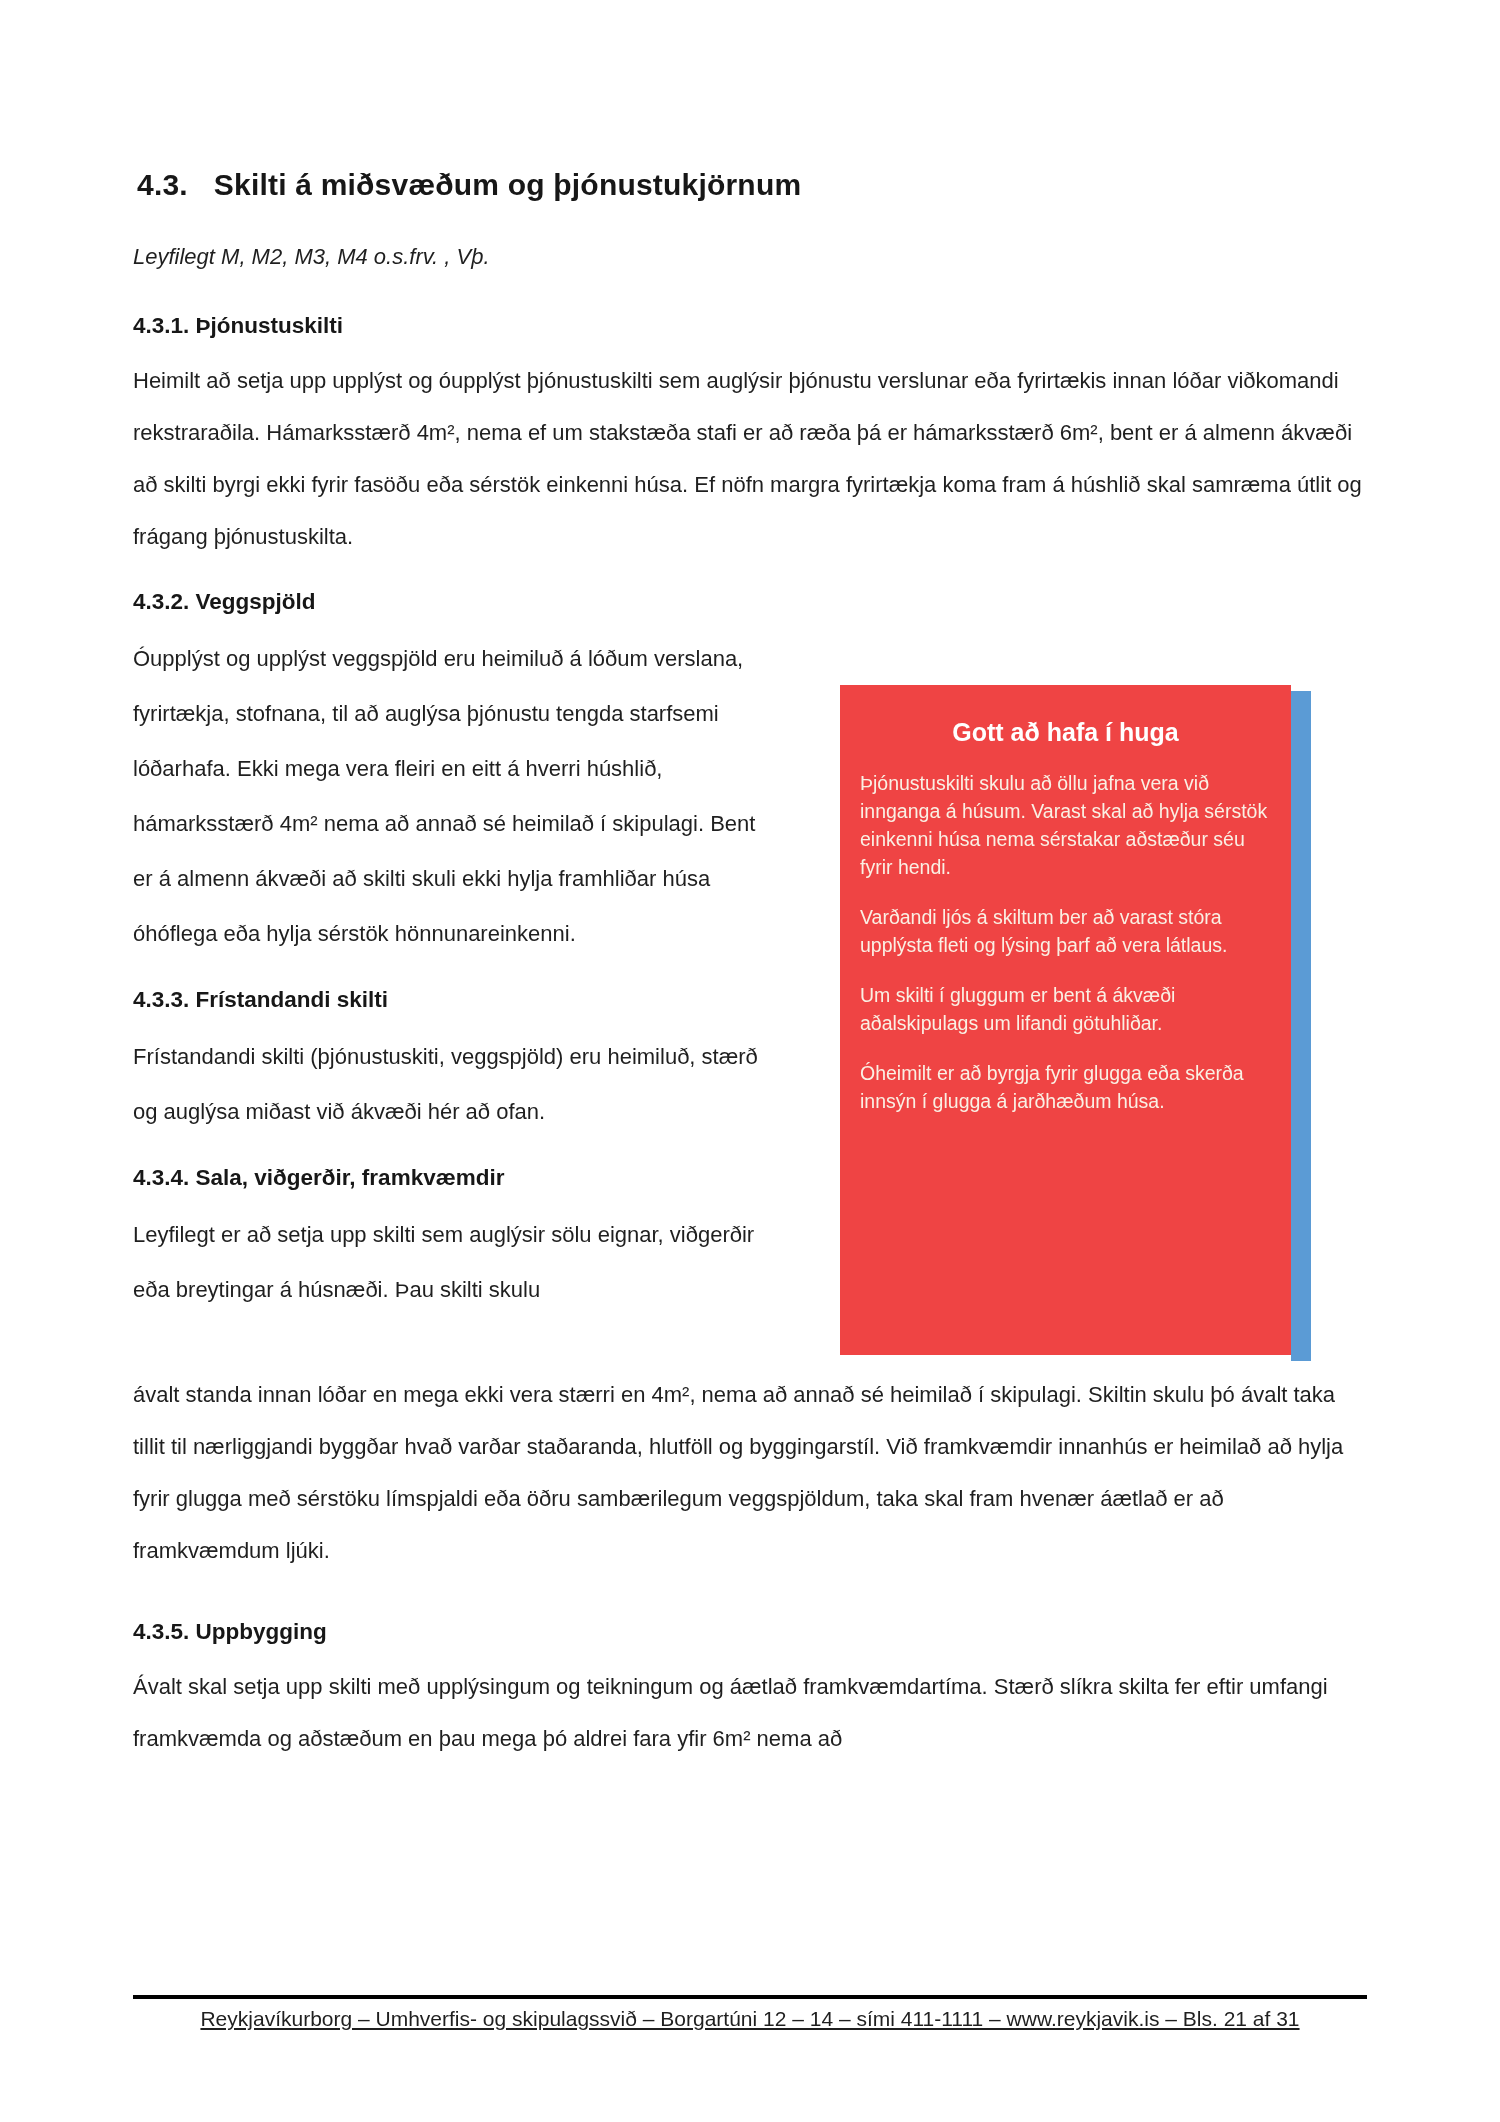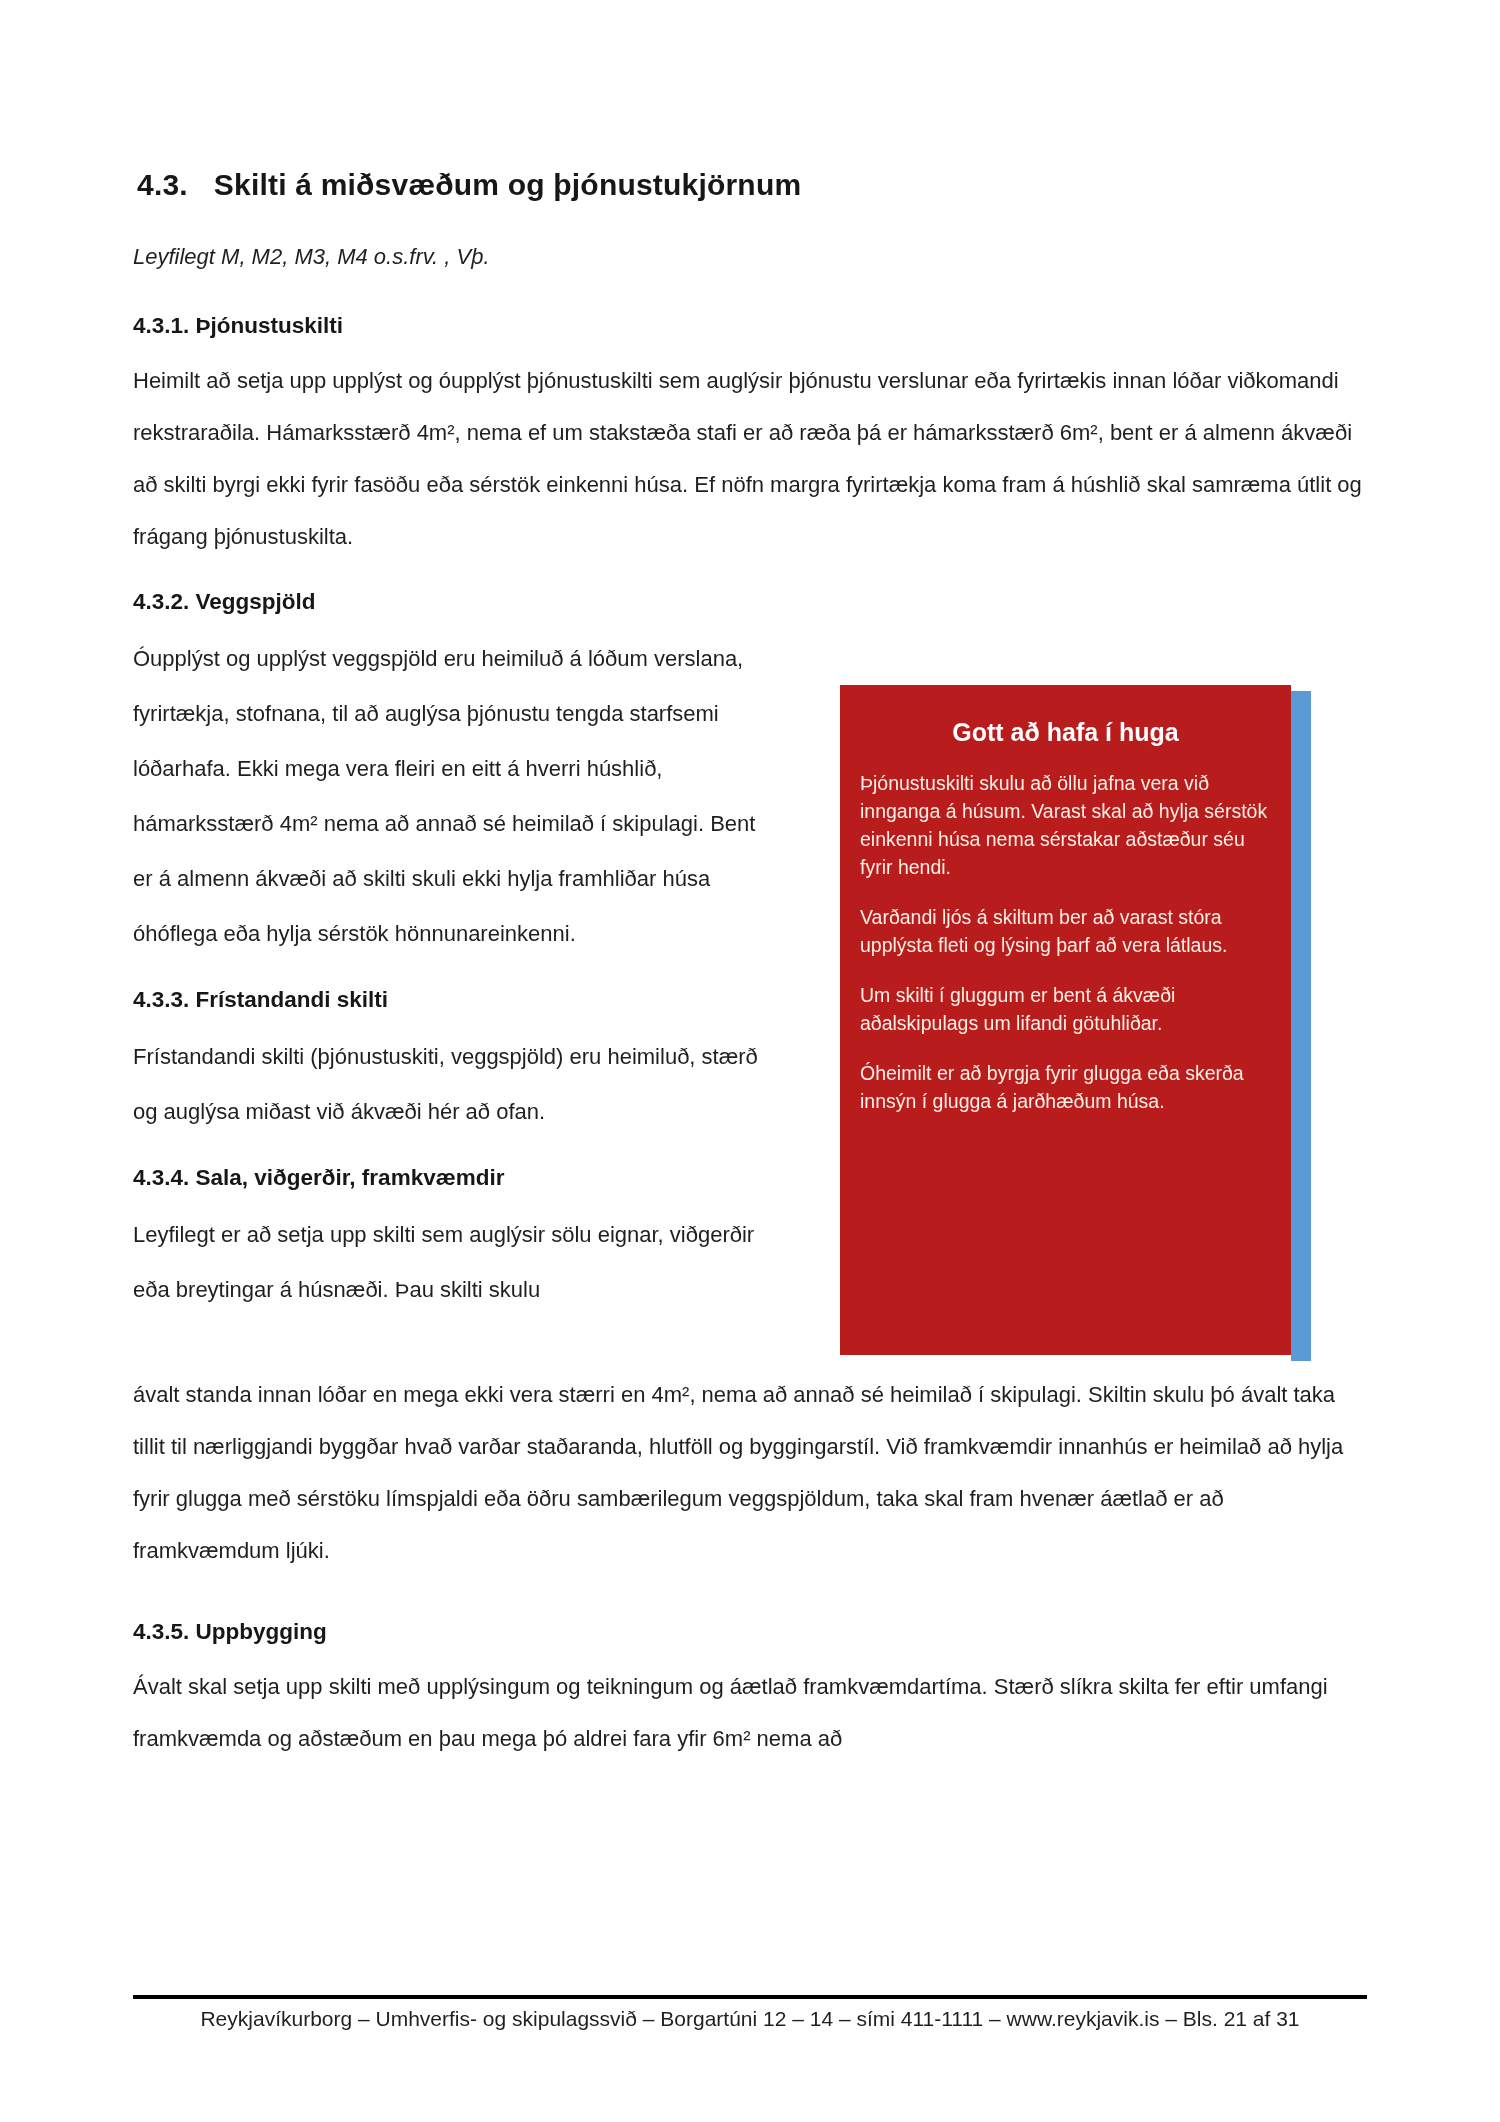--- a/index.html
+++ b/index.html
@@ -40,21 +40,21 @@
 
   .callout-wrap {
     float:right;
     margin-top:98px;
     margin-right:56px;
     display:flex;
     align-items:flex-start;
   }
   .callout {
     width:451px; height:670px; box-sizing:border-box;
-    background:#b91c1c;
+    background:#ef4444;
     padding:26px 20px 20px 20px;
   }
   .callout-title {
     color:#ffffff; font-weight:bold; font-size:25px; text-align:center;
     margin:6px 0 14px 0; line-height:30px;
   }
   p.callout-p {
     color:#FAF0E4; font-size:19.5px; line-height:28px; margin:22px 0 0 0;
   }
   p.callout-p.first { margin-top:18px; }
@@ -63,21 +63,21 @@
     margin-top:6px; margin-bottom:-6px;
   }
 
   p.body.full { clear:both; }
 
   .page-footer {
     position:absolute; left:133px; right:133px; top:1995px;
   }
   .footer-rule { border-top:4px solid #000000; height:0; }
   .footer-text {
-    margin:8px 0 0 0; font-size:21px; text-align:center; color:#1f1f1f;
+    margin:8px 0 0 0; font-size:21px; text-align:center; color:#1f1f1f;text-decoration:underline;
   }
 </style>
 </head>
 <body>
 
 <div class="page">
 
   <h1 class="title"><span class="title-num">4.3.</span><span>Skilti á miðsvæðum og þjónustukjörnum</span></h1>
 
   <p class="subtitle">Leyfilegt M, M2, M3, M4 o.s.frv. , Vþ.</p>

